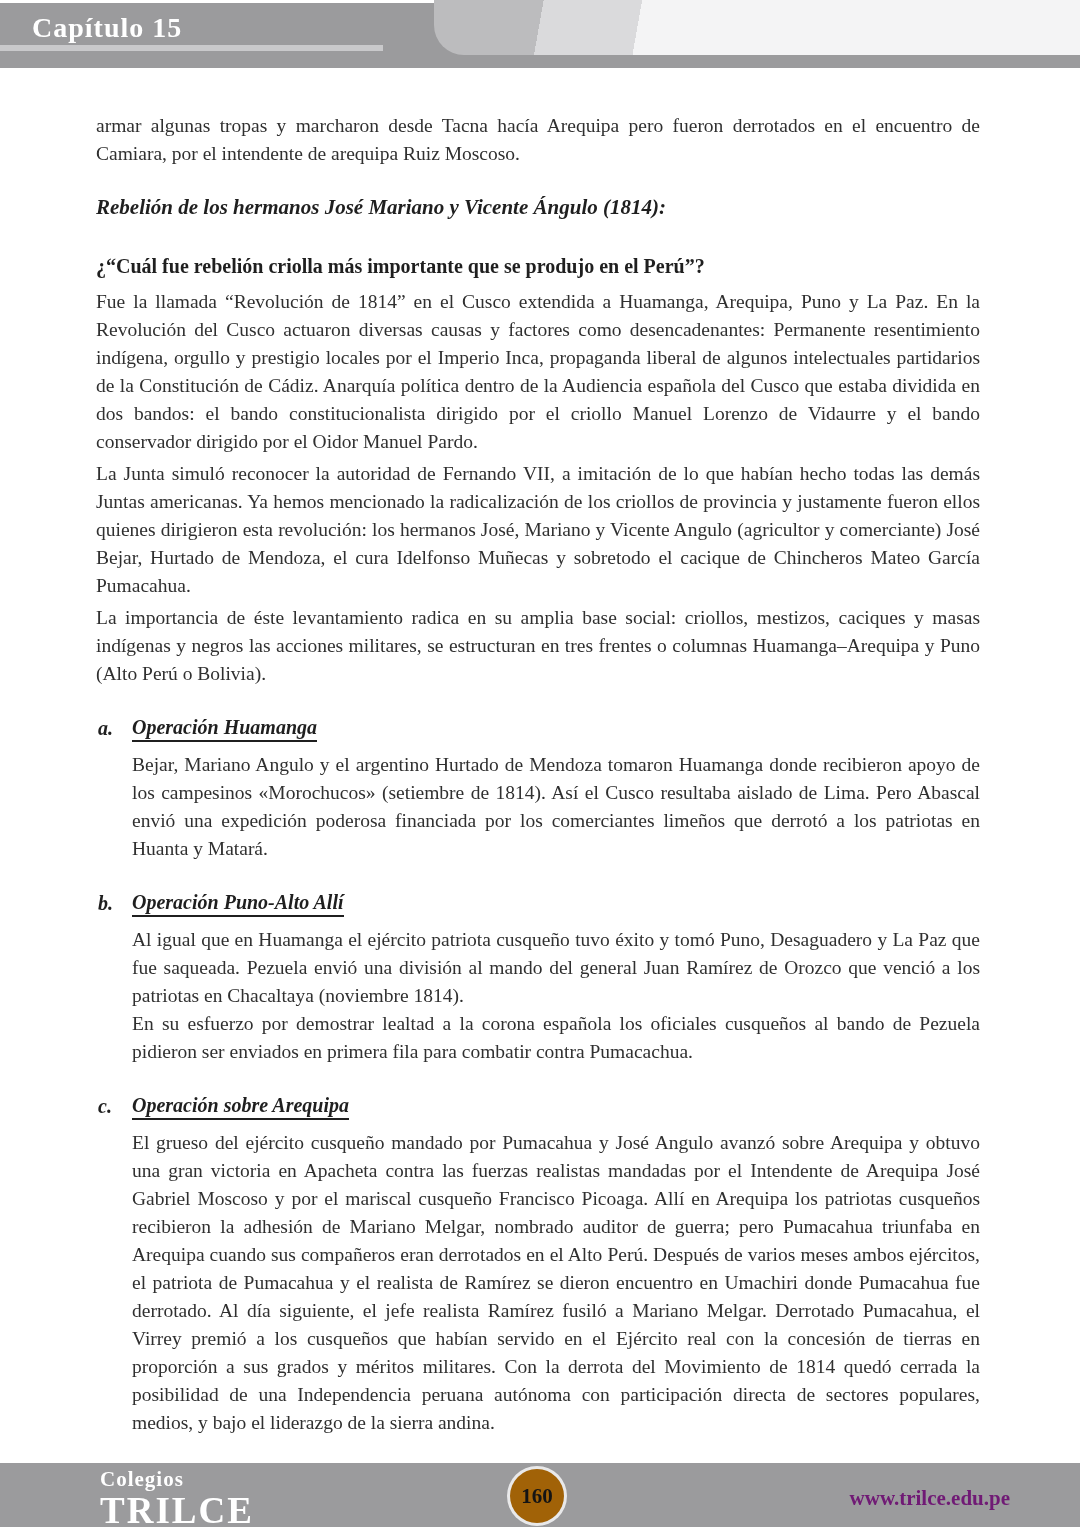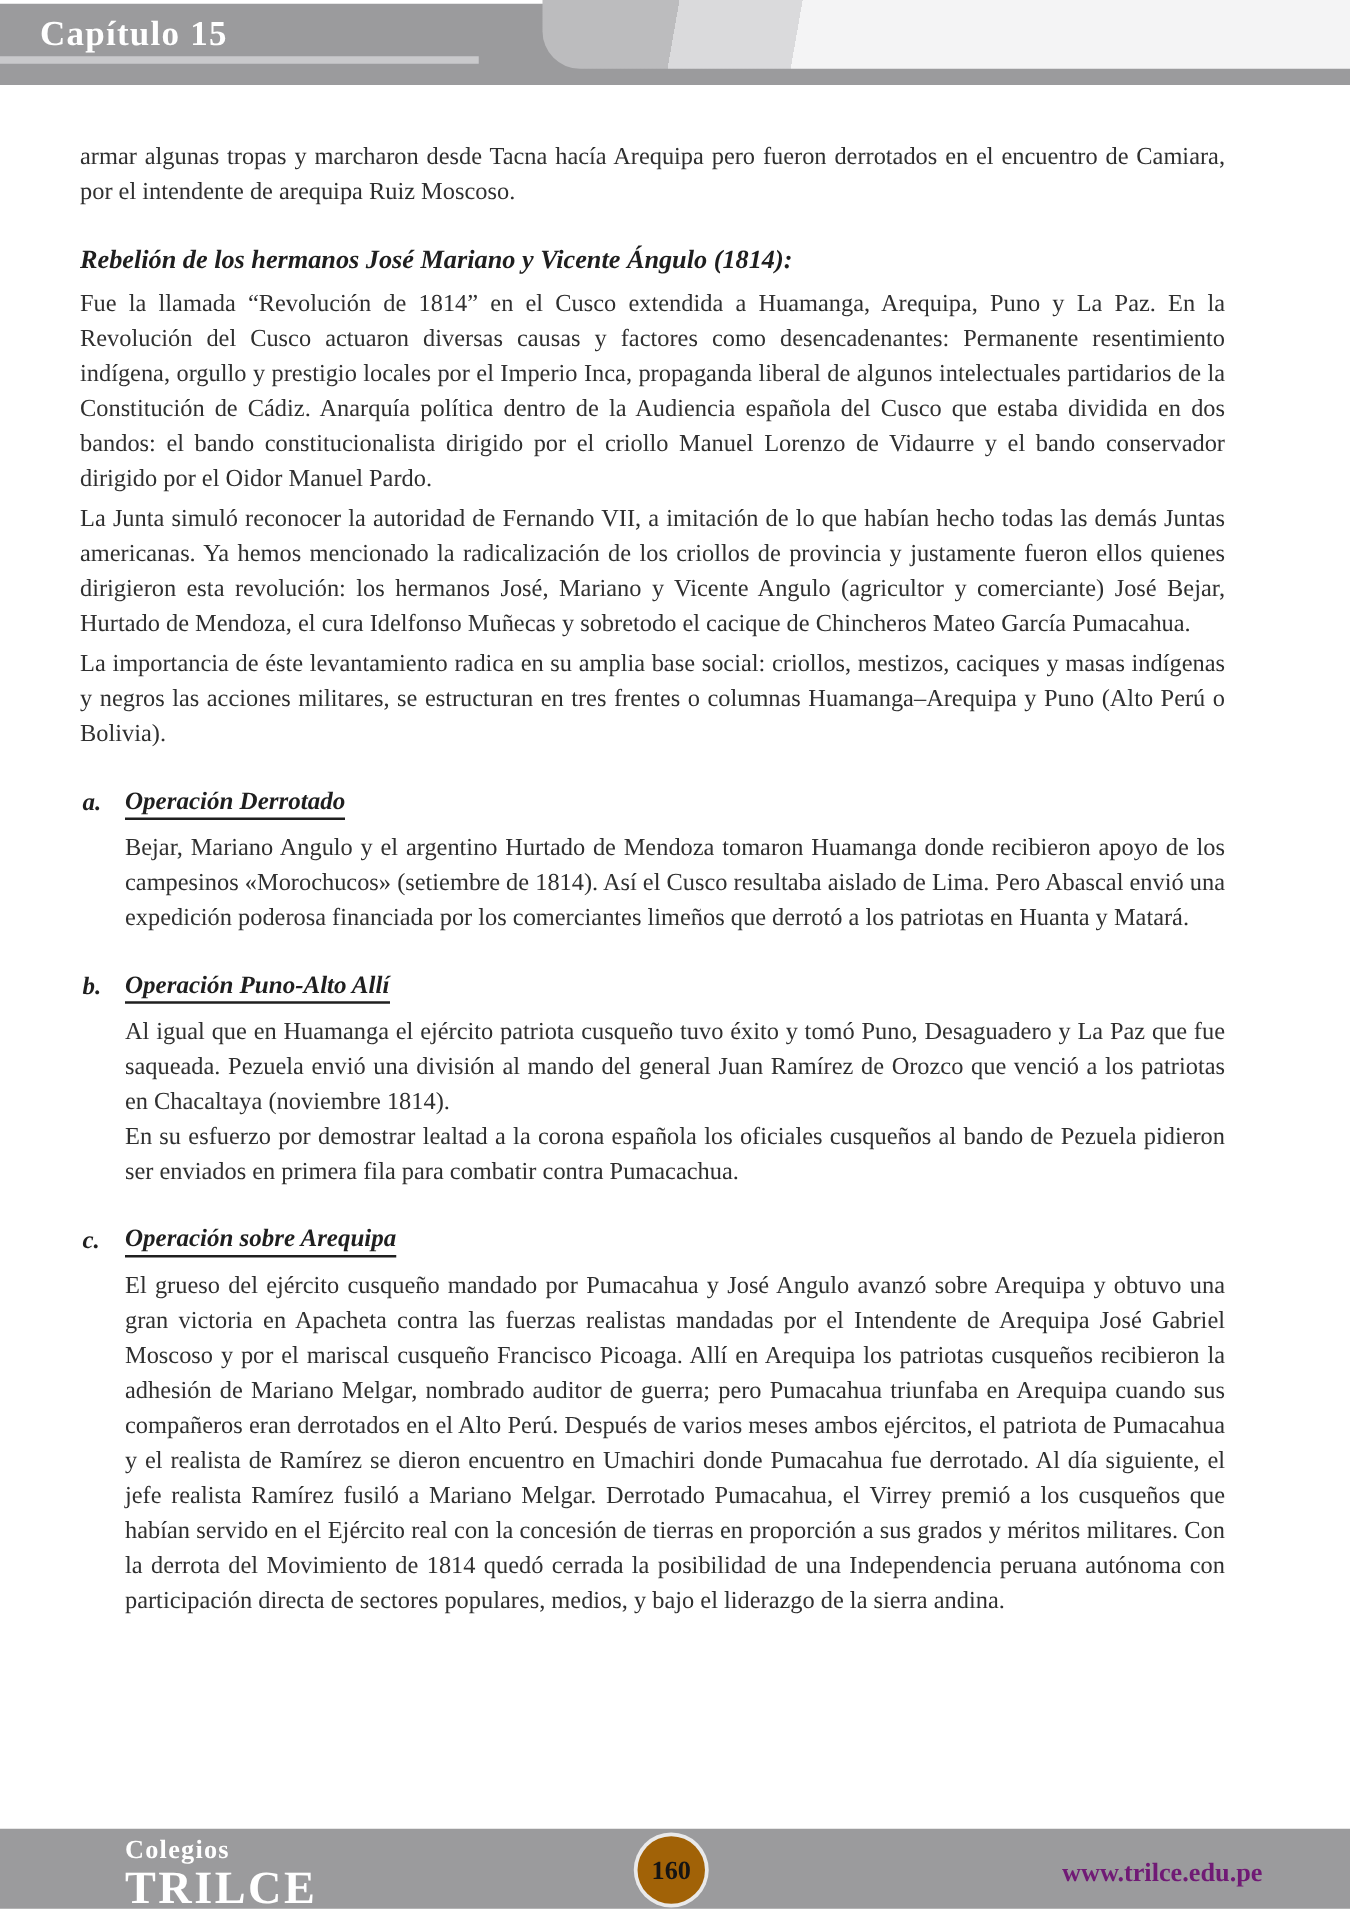--- a/index.html
+++ b/index.html
@@ -39,21 +39,21 @@
   .chapter-underline{
     position:absolute;
     left:0;top:42px;
     width:383px;height:6px;
     background:#c9c9cb;
     z-index:1;
   }
 
   
   .content{
-    padding:44px 100px 0 64px;
+    padding:44px 100px 0 96px;
     font-size:19.5px;
     line-height:28px;
     text-align:justify;
   }
   .content p{margin:0 0 4px 0;}
   .intro{margin-bottom:0;}
   .section-title{
     margin-top:24px;
     font-size:21px;
     font-weight:bold;
@@ -157,30 +157,31 @@
     <div class="chapter-underline"></div>
     <div class="chapter-title">Capítulo 15</div>
   </div>
 
   <div class="content">
 
     <p class="intro">armar algunas tropas y marcharon desde Tacna hacía Arequipa pero fueron derrotados en el encuentro de Camiara, por el intendente de arequipa Ruiz Moscoso.</p>
 
     <div class="section-title">Rebelión de los hermanos José Mariano y Vicente Ángulo (1814):</div>
 
+    <div class="question">¿“Cuál fue rebelión criolla más importante que se produjo en el Perú”?</div>
 
     <div class="body-paragraphs">
       <p>Fue la llamada “Revolución de 1814” en el Cusco extendida a Huamanga, Arequipa, Puno y La Paz. En la Revolución del Cusco actuaron diversas causas y factores como desencadenantes: Permanente resentimiento indígena, orgullo y prestigio locales por el Imperio Inca, propaganda liberal de algunos intelectuales partidarios de la Constitución de Cádiz. Anarquía política dentro de la Audiencia española del Cusco que estaba dividida en dos bandos: el bando constitucionalista dirigido por el criollo Manuel Lorenzo de Vidaurre y el bando conservador dirigido por el Oidor Manuel Pardo.</p>
       <p>La Junta simuló reconocer la autoridad de Fernando VII, a imitación de lo que habían hecho todas las demás Juntas americanas. Ya hemos mencionado la radicalización de los criollos de provincia y justamente fueron ellos quienes dirigieron esta revolución: los hermanos José, Mariano y Vicente Angulo (agricultor y comerciante) José Bejar, Hurtado de Mendoza, el cura Idelfonso Muñecas y sobretodo el cacique de Chincheros Mateo García Pumacahua.</p>
       <p class="p-extra">La importancia de éste levantamiento radica en su amplia base social: criollos, mestizos, caciques y masas indígenas y negros las acciones militares, se estructuran en tres frentes o columnas Huamanga–Arequipa y Puno (Alto Perú o Bolivia).</p>
     </div>
 
     <div class="op">
       <span class="op-letter">a.</span>
-      <span class="op-title">Operación Derrotado</span>
+      <span class="op-title">Operación Huamanga</span>
       <p>Bejar, Mariano Angulo y el argentino Hurtado de Mendoza tomaron Huamanga donde recibieron apoyo de los campesinos «Morochucos» (setiembre de 1814). Así el Cusco resultaba aislado de Lima. Pero Abascal envió una expedición poderosa financiada por los comerciantes limeños que derrotó a los patriotas en Huanta y Matará.</p>
     </div>
 
     <div class="op">
       <span class="op-letter">b.</span>
       <span class="op-title">Operación Puno-Alto Allí</span>
       <p>Al igual que en Huamanga el ejército patriota cusqueño tuvo éxito y tomó Puno, Desaguadero y La Paz que fue saqueada. Pezuela envió una división al mando del general Juan Ramírez de Orozco que venció a los patriotas en Chacaltaya (noviembre 1814).</p>
       <p>En su esfuerzo por demostrar lealtad a la corona española los oficiales cusqueños al bando de Pezuela pidieron ser enviados en primera fila para combatir contra Pumacachua.</p>
     </div>
 

